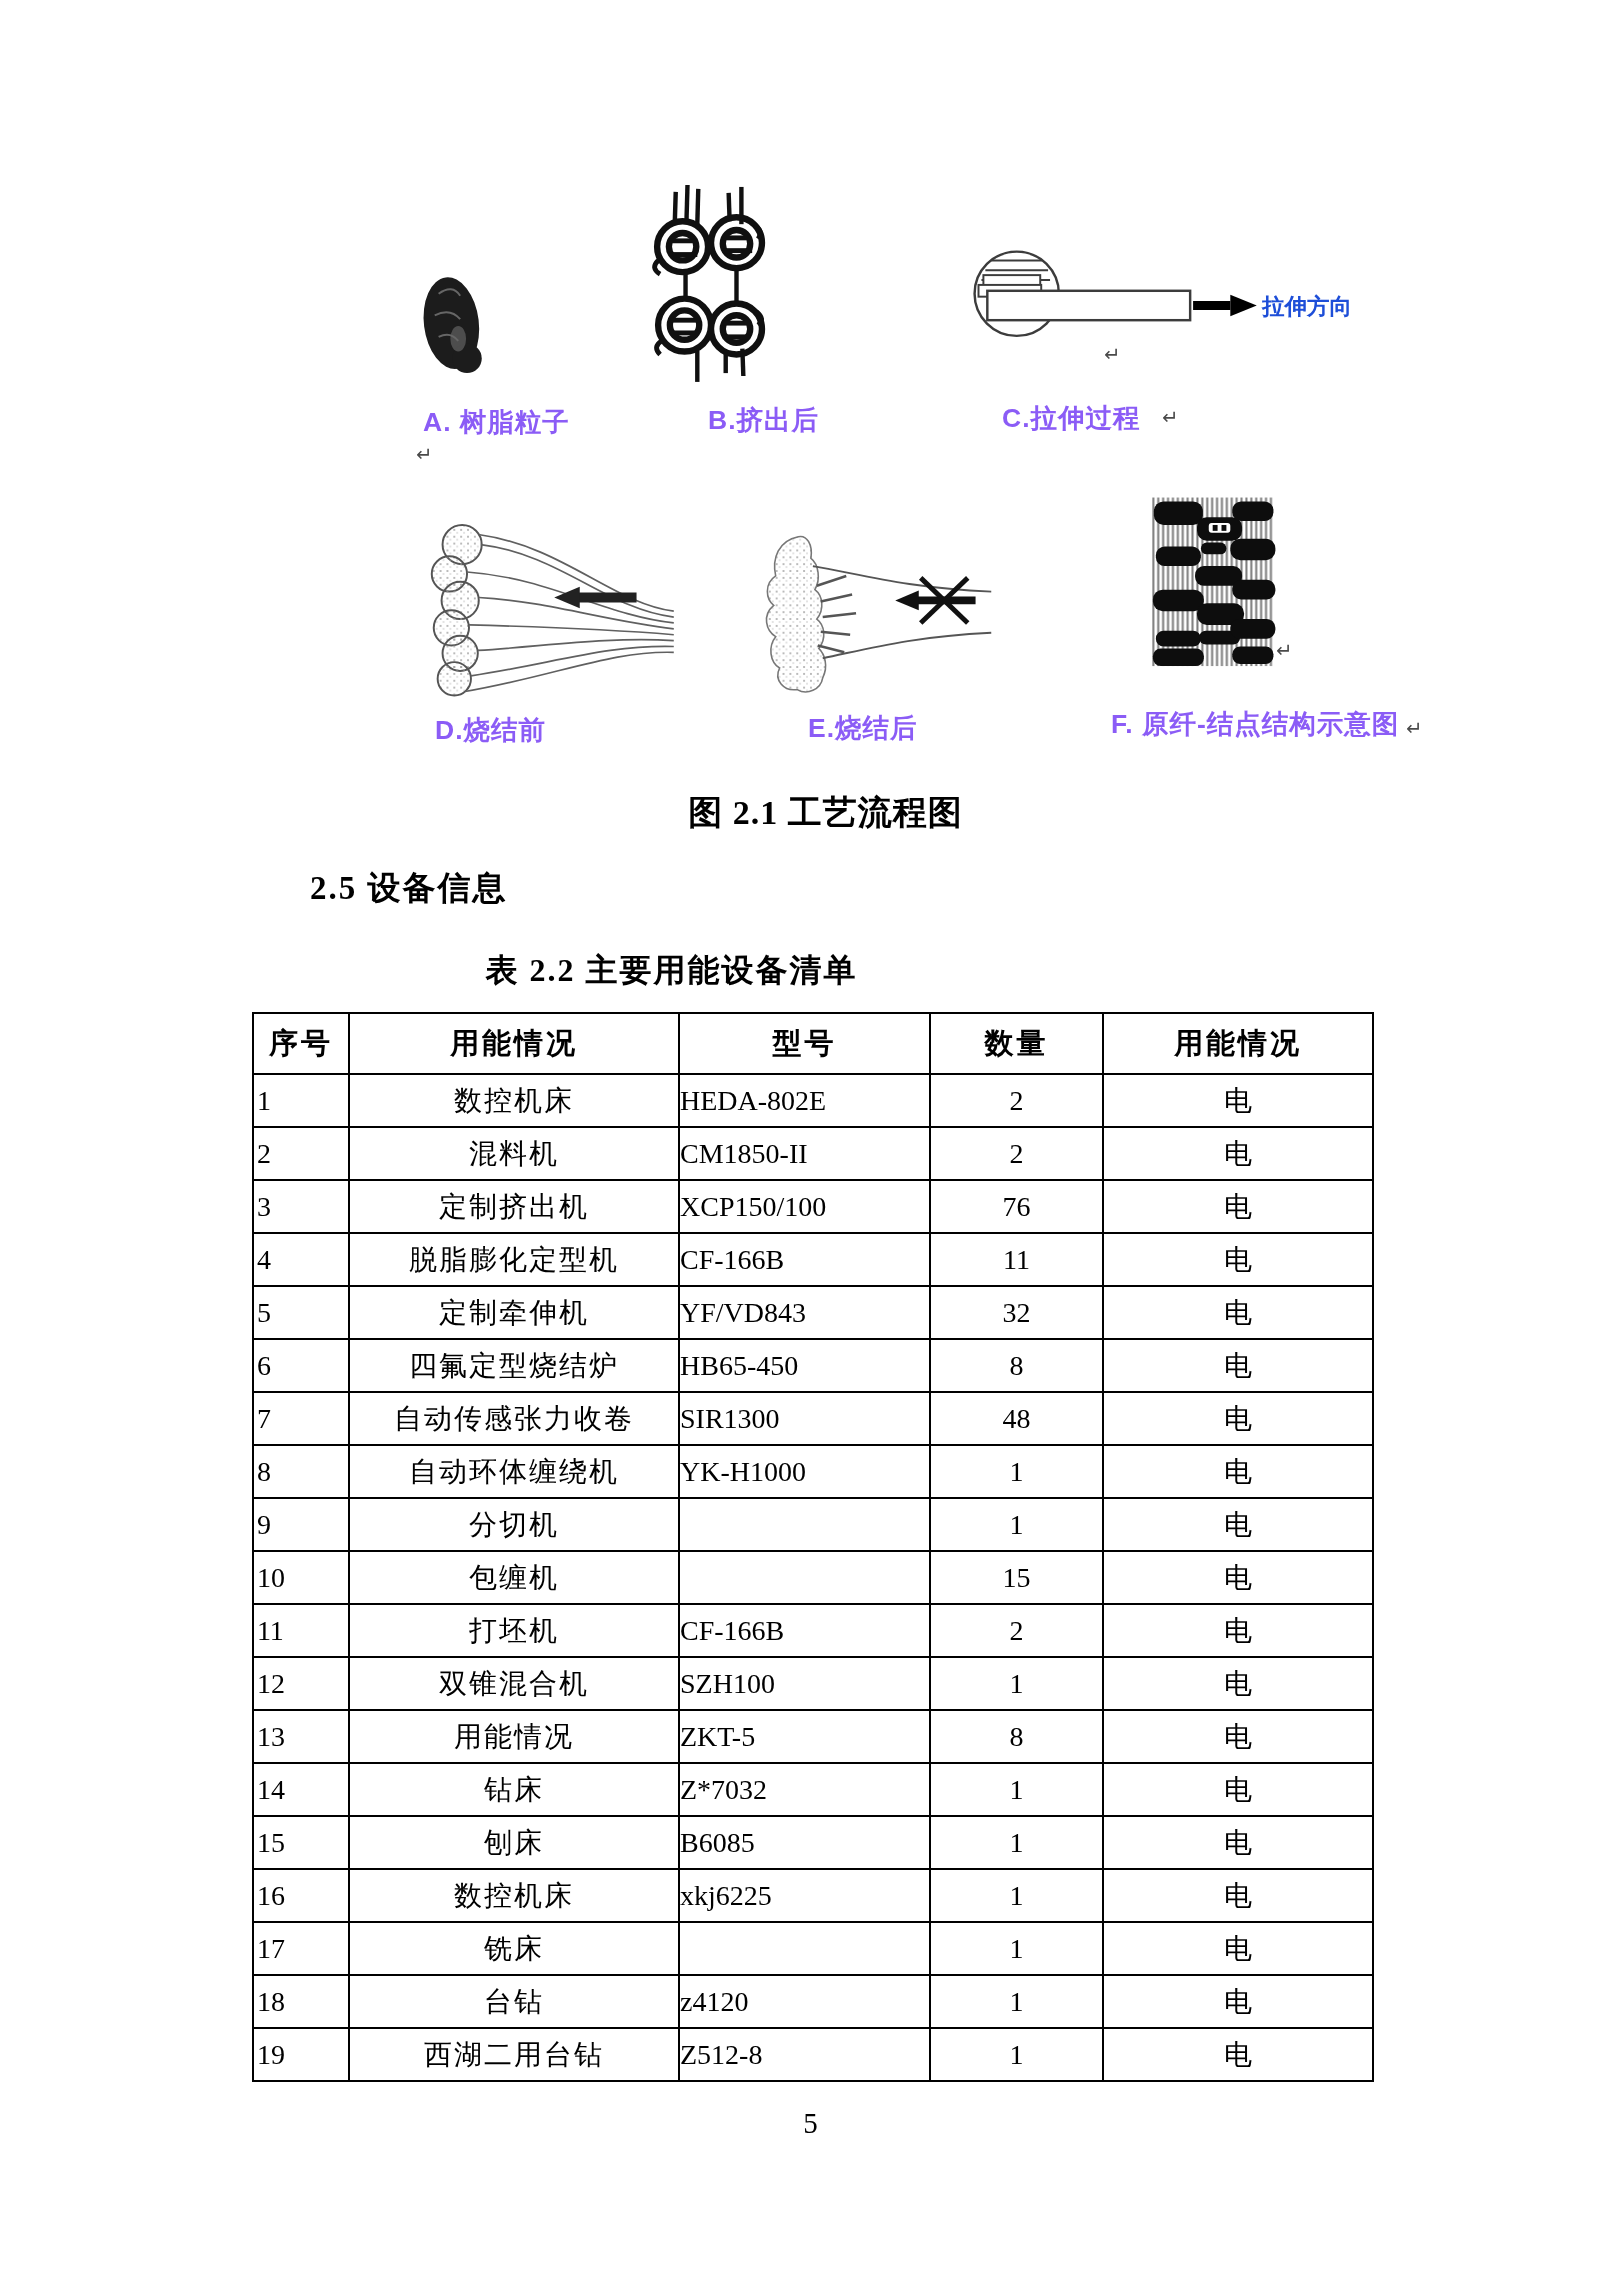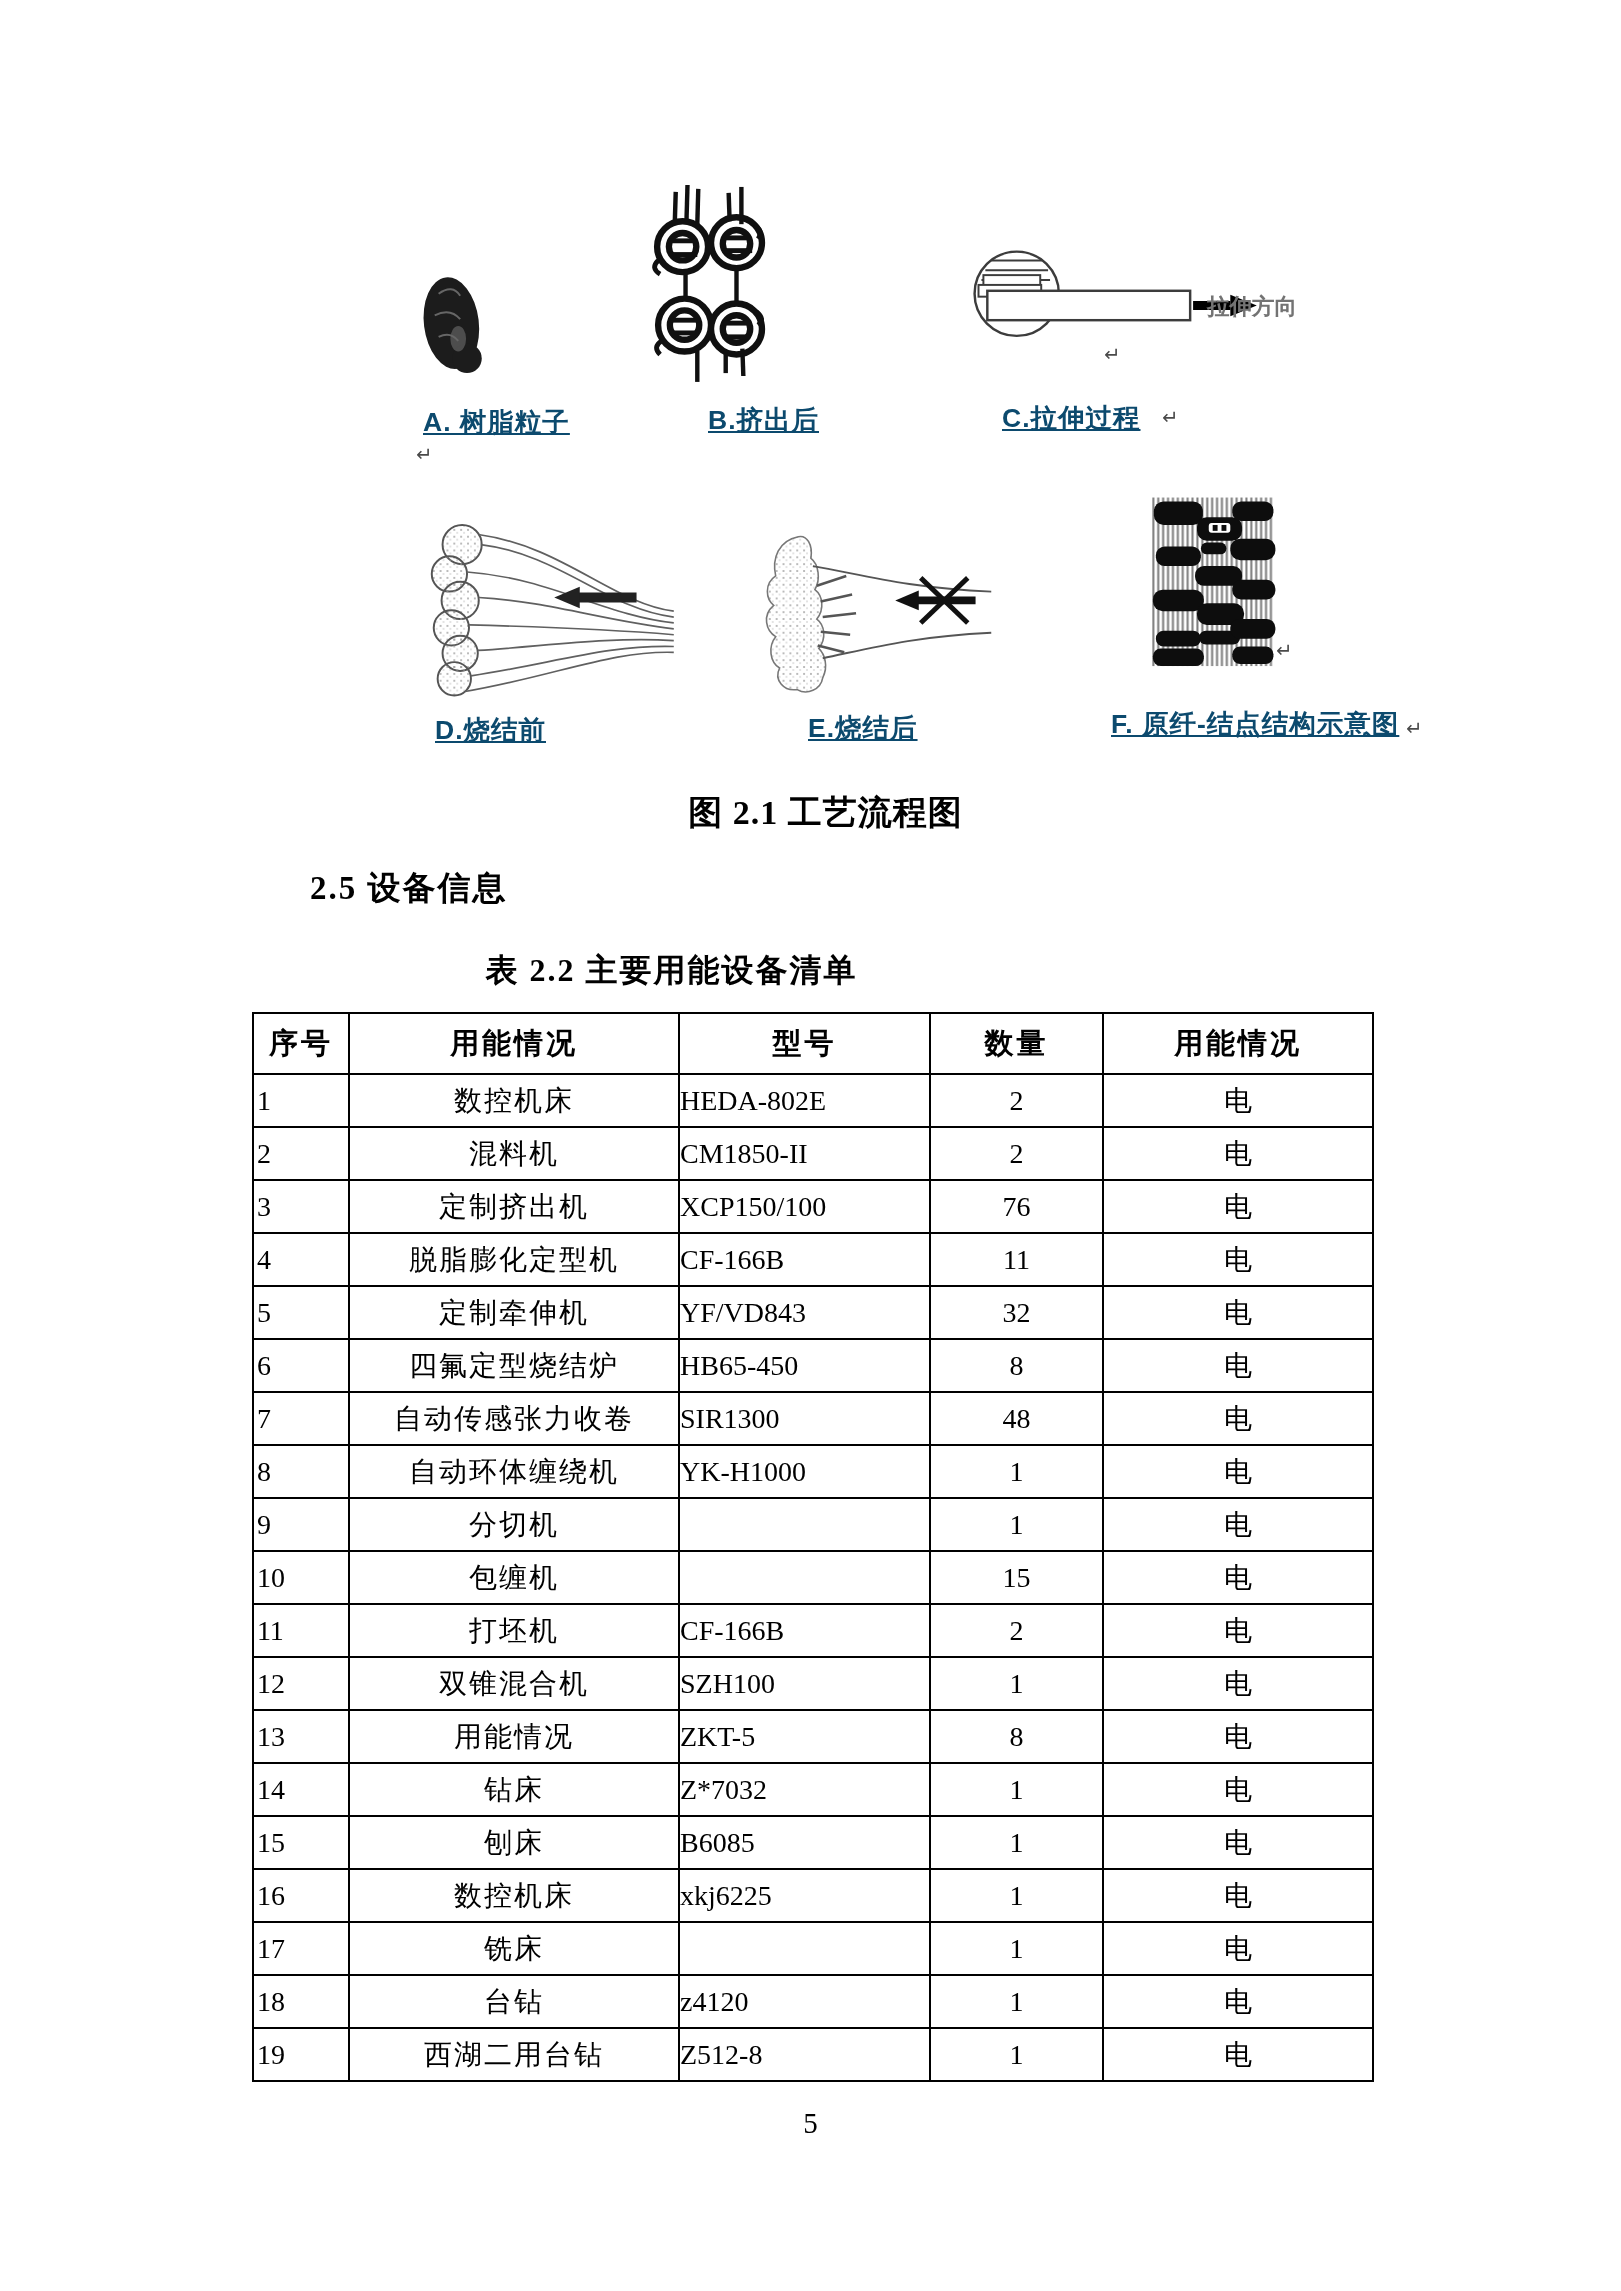--- a/index.html
+++ b/index.html
@@ -5,26 +5,26 @@
   html,body{margin:0;padding:0;background:#e8e8e8;}
   .page{
     position:relative;width:1621px;height:2292px;background:#ffffff;
     margin:0 auto;overflow:hidden;
     font-family:"Liberation Serif","DejaVu Serif",serif;color:#000;
   }
   .figure-area{position:absolute;left:0;top:0;width:1621px;height:784px;}
   .figure-area svg{position:absolute;left:372px;top:176px;}
   .fig-label{
     position:absolute;font-family:"Liberation Sans","DejaVu Sans",sans-serif;
-    font-weight:600;font-size:26.5px;color:#0c4a6e;white-space:nowrap;letter-spacing:1px;text-decoration:underline;
+    font-weight:600;font-size:26.5px;color:#8b5cf6;white-space:nowrap;letter-spacing:1px;
   }
   .annot{
-    position:absolute;left:1207px;top:291px;
+    position:absolute;left:1262px;top:291px;
     font-family:"Liberation Sans","DejaVu Sans",sans-serif;
-    font-weight:700;font-size:22.5px;color:#737373;white-space:nowrap;
+    font-weight:700;font-size:22.5px;color:#1d4ed8;white-space:nowrap;
   }
   .pmark{position:absolute;font-size:19.6px;color:#4a4a4a;
     font-family:"DejaVu Sans","Liberation Sans",sans-serif;}
   .caption{
     position:absolute;left:0;top:790px;width:1621px;text-align:center;
     font-weight:700;font-size:34px;letter-spacing:1px;margin-left:15px;
   }
   .section-heading{
     position:absolute;left:310px;top:866px;
     font-weight:700;font-size:33px;letter-spacing:2px;

